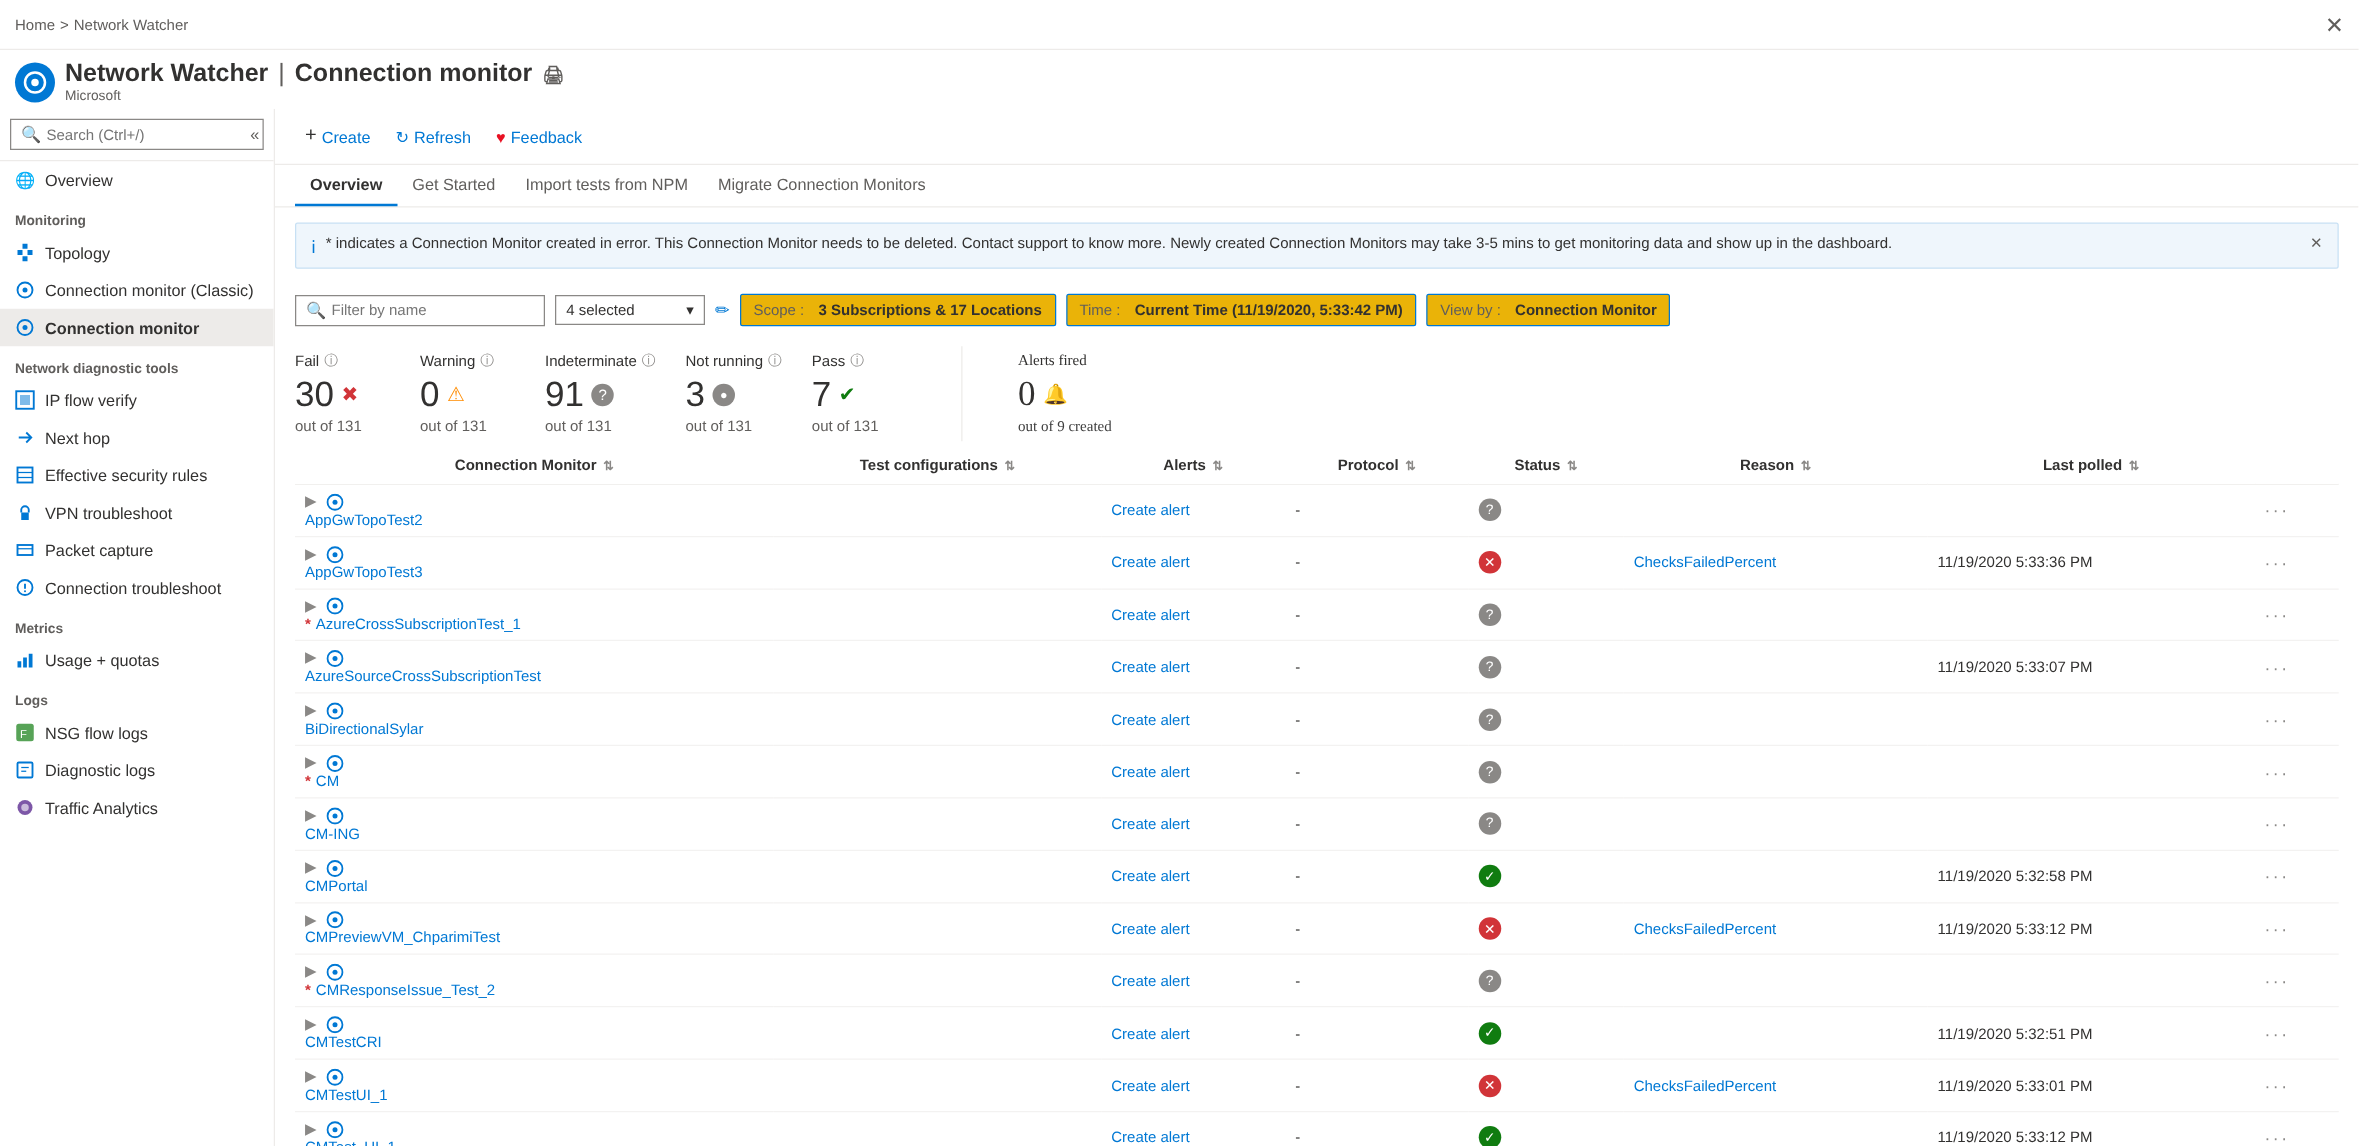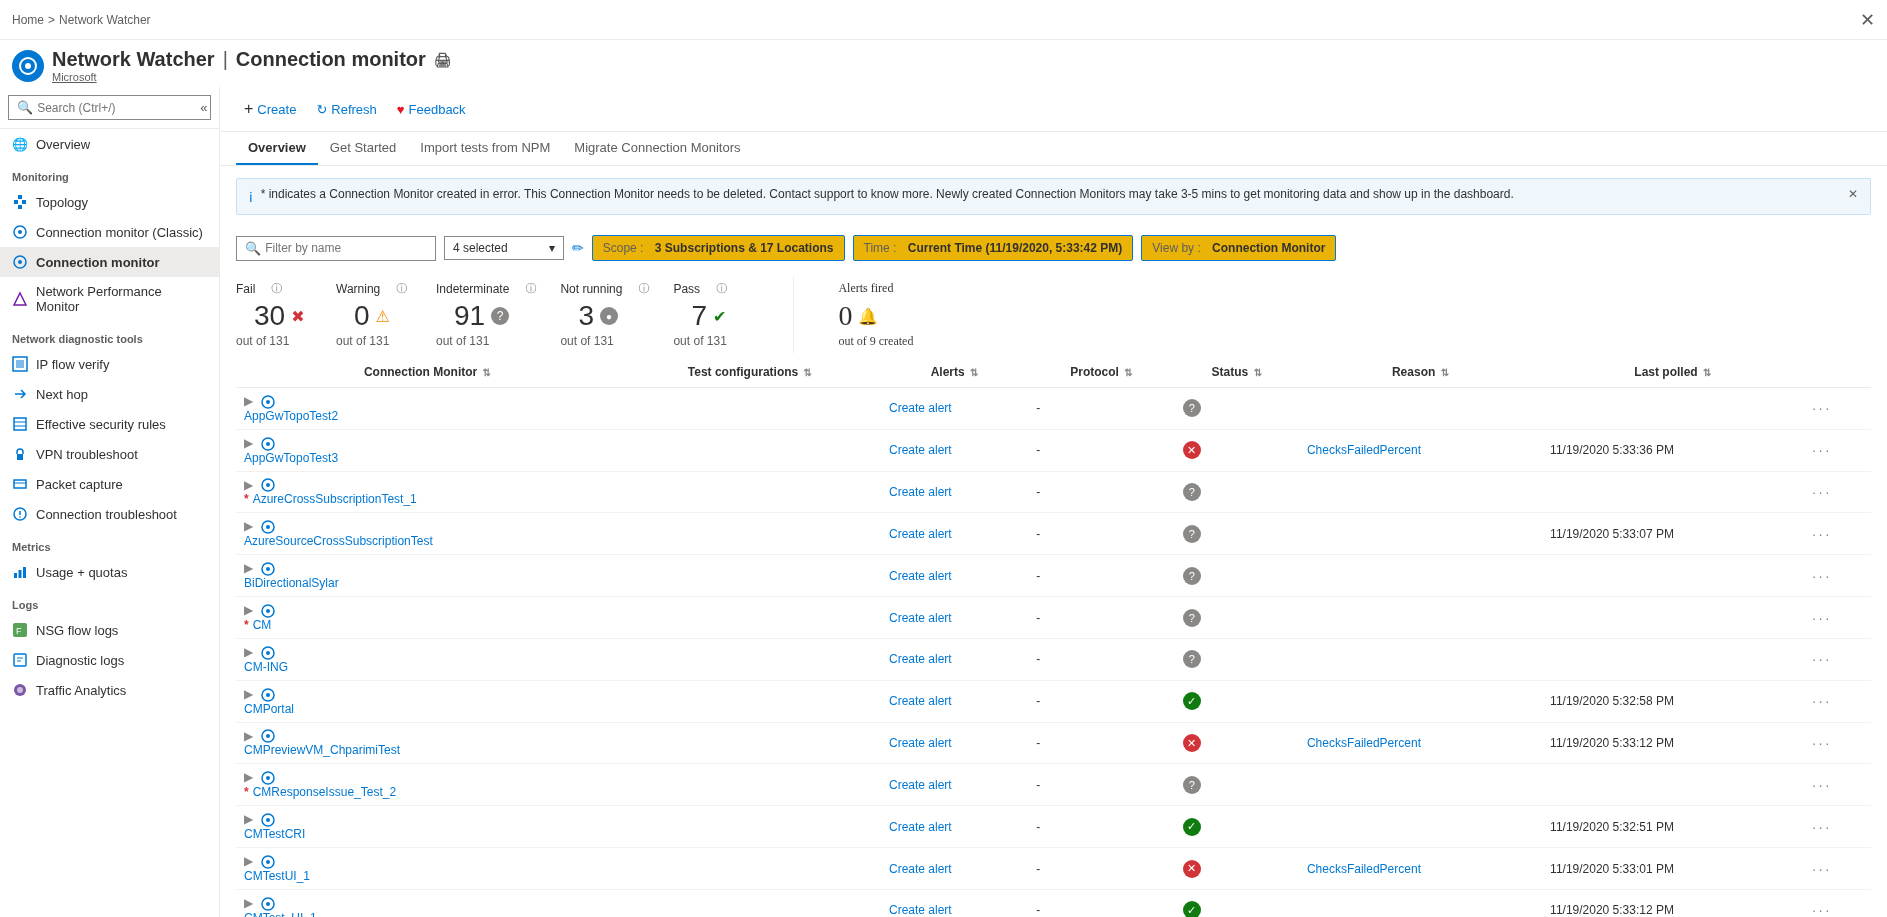--- a/index.html
+++ b/index.html
@@ -9,21 +9,21 @@
     .top-bar { display: flex; align-items: center; padding: 4px 12px; border-bottom: 1px solid #edebe9; background: #fff; min-height: 40px; }
     .breadcrumb { display: flex; align-items: center; gap: 4px; color: #0078d4; font-size: 12px; }
     .breadcrumb span { color: #605e5c; }
     .close-btn { margin-left: auto; cursor: pointer; font-size: 18px; color: #605e5c; }
 
     
     .page-header { display: flex; align-items: center; padding: 8px 12px 4px 12px; gap: 8px; }
     .page-icon { width: 32px; height: 32px; background: #0078d4; border-radius: 50%; display: flex; align-items: center; justify-content: center; color: white; font-size: 16px; }
     .page-title-block { display: flex; flex-direction: column; }
     .page-title { font-size: 20px; font-weight: 600; color: #323130; display: flex; align-items: center; gap: 8px; }
-    .page-subtitle { font-size: 11px; color: #605e5c; text-decoration: underline; }
+    .page-subtitle { font-size: 11px; color: #605e5c; }
     .print-icon { color: #605e5c; cursor: pointer; font-size: 14px; }
 
     
     .main-layout { display: flex; flex: 1; overflow: hidden; }
 
     
     .sidebar { width: 220px; border-right: 1px solid #edebe9; overflow-y: auto; flex-shrink: 0; }
     .search-box { padding: 8px; border-bottom: 1px solid #edebe9; }
     .search-input-wrap { display: flex; align-items: center; border: 1px solid #8a8886; padding: 4px 8px; gap: 4px; }
     .search-input-wrap input { border: none; outline: none; font-size: 12px; flex: 1; }
@@ -56,22 +56,22 @@
     .filter-input-wrap { display: flex; align-items: center; border: 1px solid #8a8886; padding: 4px 8px; gap: 4px; min-width: 200px; }
     .filter-input-wrap input { border: none; outline: none; font-size: 12px; flex: 1; }
     .filter-dropdown { border: 1px solid #8a8886; padding: 4px 8px; font-size: 12px; display: flex; align-items: center; gap: 4px; cursor: pointer; background: white; min-width: 120px; }
     .scope-btn, .time-btn, .viewby-btn { display: flex; align-items: center; gap: 4px; padding: 5px 10px; border: 1px solid #0078d4; background: #eab308; color: #323130; font-size: 12px; cursor: pointer; border-radius: 2px; }
     .scope-btn span.label, .time-btn span.label, .viewby-btn span.label { color: #605e5c; }
     .scope-btn span.val, .time-btn span.val, .viewby-btn span.val { font-weight: 600; }
 
     
     .stats-row { display: flex; gap: 0; padding: 8px 16px 4px 16px; }
     .stat-block { padding: 4px 24px 4px 0; min-width: 100px; }
-    .stat-label { font-size: 12px; color: #323130; display: flex; align-items: center; gap: 16px; margin-bottom: 4px; }
-    .stat-value { font-size: 28px; font-weight: 300; display: flex; align-items: center; gap: 6px; margin-left: 18px; }
+    .stat-label { font-size: 12px; color: #323130; display: flex; align-items: center; gap: 4px; margin-bottom: 4px; }
+    .stat-value { font-size: 28px; font-weight: 300; display: flex; align-items: center; gap: 6px; }
     .stat-sub { font-size: 12px; color: #605e5c; margin-top: 2px; }
     .alerts-block { padding: 4px 24px; font-family: Liberation Serif, serif; }
     .alerts-title { font-size: 12px; color: #323130; margin-bottom: 4px; }
     .alerts-value { font-size: 28px; font-weight: 300; display: flex; align-items: center; gap: 6px; }
     .alerts-sub { font-size: 12px; color: #404040; margin-top: 2px; }
 
     
     .icon-fail { color: #d13438; font-size: 16px; }
     .icon-warn { color: #ff8c00; font-size: 16px; }
     .icon-indeterminate { color: #8a8886; font-size: 16px; }
@@ -163,28 +163,20 @@
       <span>Connection monitor (Classic)</span>
     </div>
     <div class="sidebar-item active">
       <span class="sidebar-icon">
         <svg width="16" height="16" viewBox="0 0 16 16">
             <circle cx="8" cy="8" r="6" fill="none" stroke="#0078d4" stroke-width="1.5"></circle>
             <circle cx="8" cy="8" r="2" fill="#0078d4"></circle>
           </svg>
       </span>
       <span>Connection monitor</span>
-    </div>
-    <div class="sidebar-item">
-      <span class="sidebar-icon">
-        <svg width="16" height="16" viewBox="0 0 16 16">
-            <polygon points="8,2 14,14 2,14" fill="none" stroke="#7719aa" stroke-width="1.5"></polygon>
-          </svg>
-      </span>
-      <span>Network Performance Monitor</span>
     </div>
 
     <div class="sidebar-section">Network diagnostic tools</div>
 
     <div class="sidebar-item">
       <span class="sidebar-icon">
         <svg width="16" height="16" viewBox="0 0 16 16">
             <rect x="1" y="1" width="14" height="14" fill="none" stroke="#0078d4" stroke-width="1.5"></rect>
             <rect x="4" y="4" width="8" height="8" fill="#0078d4" opacity="0.5"></rect>
           </svg>

